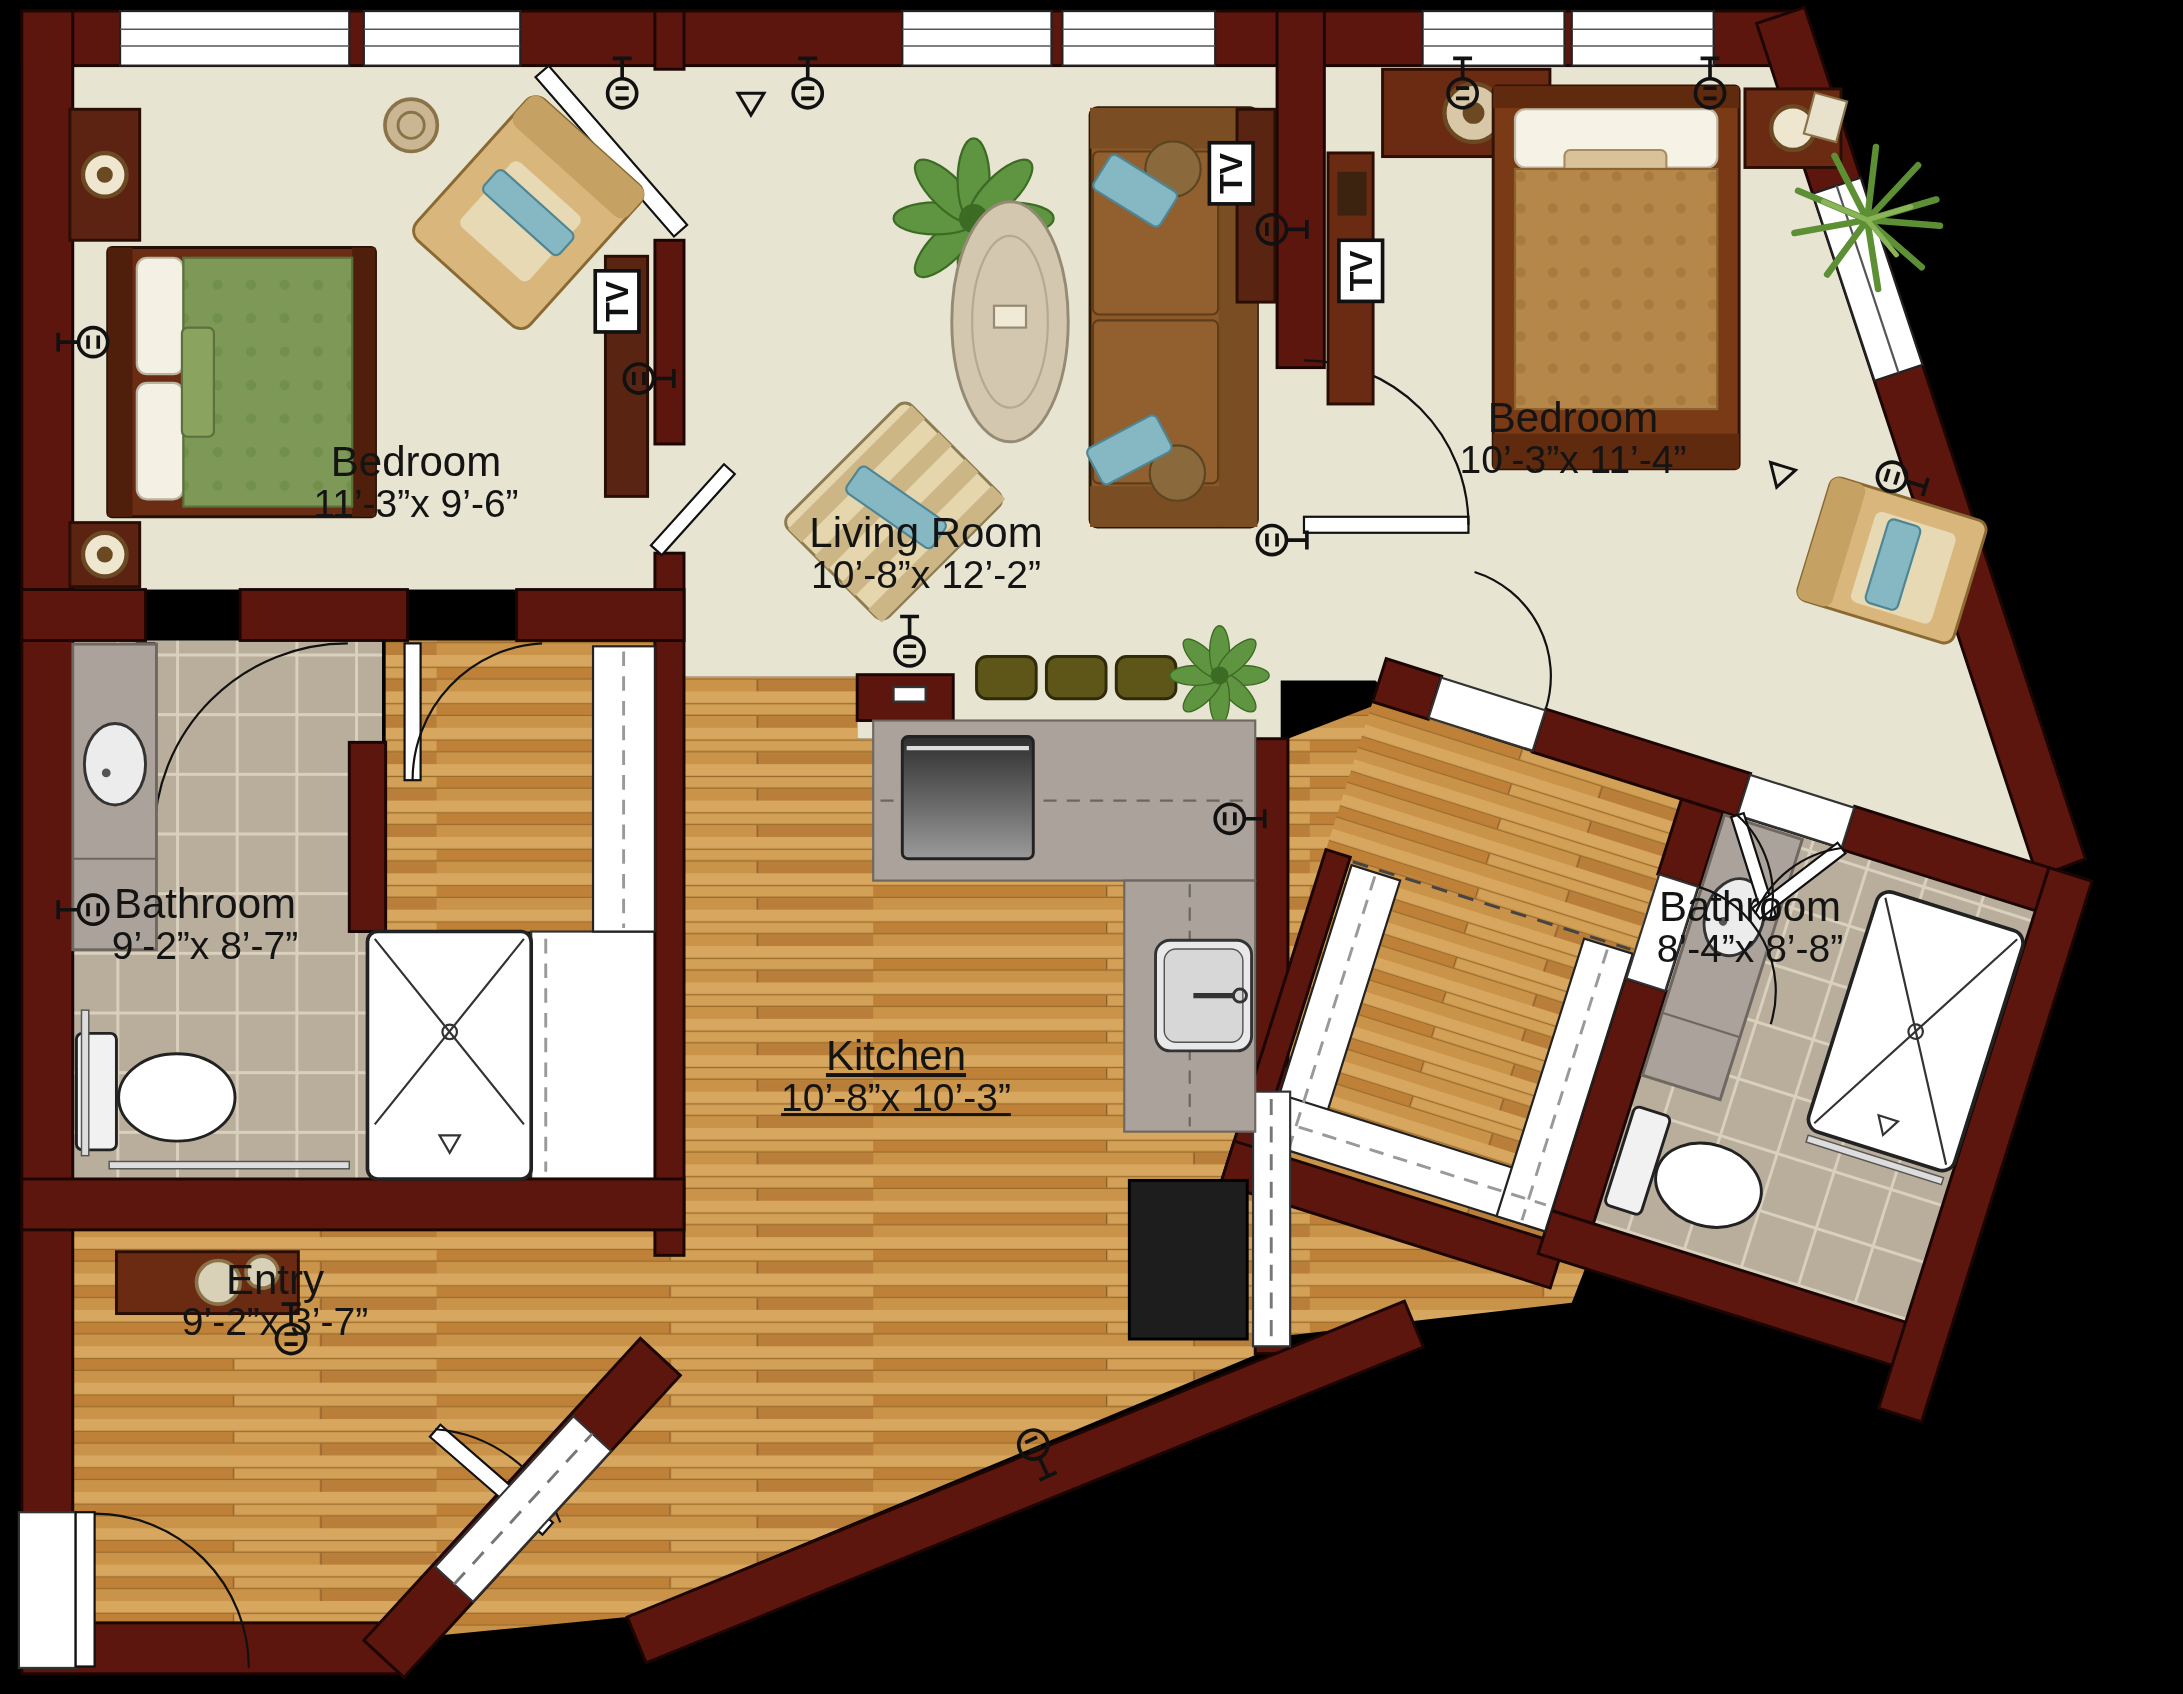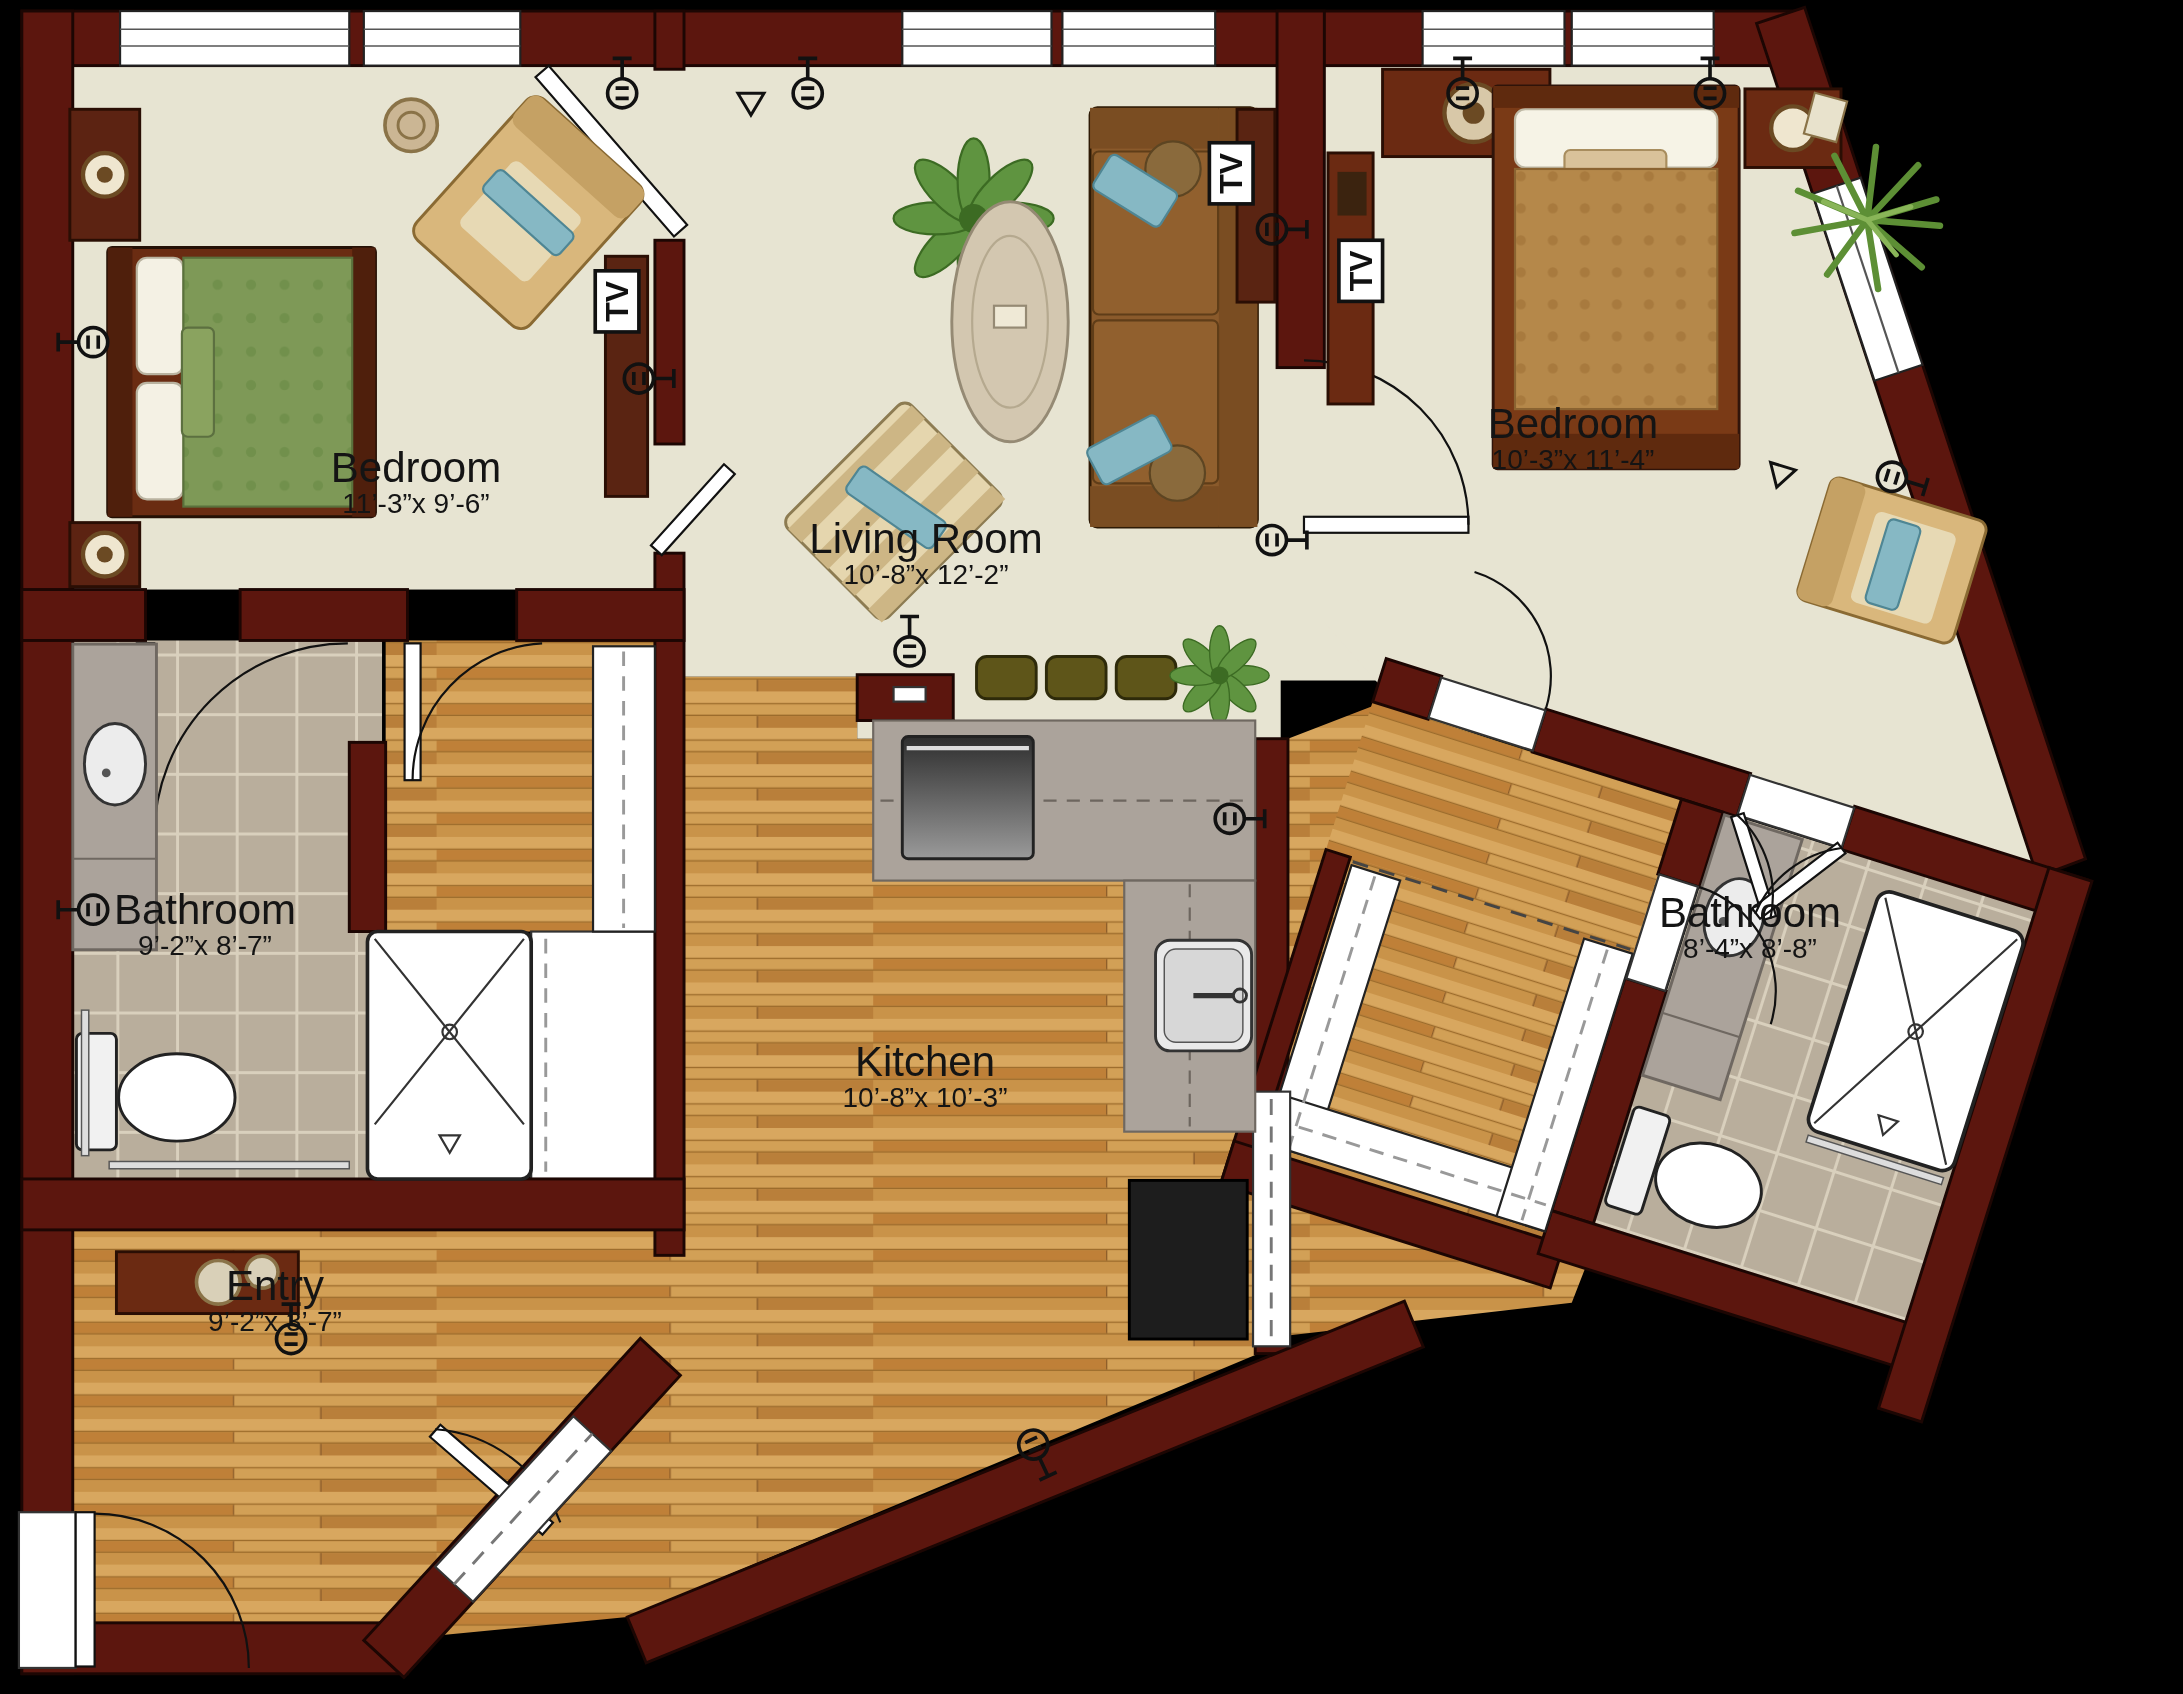--- a/index.html
+++ b/index.html
@@ -2,21 +2,21 @@
 <html style="font-size:11.6px"><head>
 <meta charset="utf-8">
 <style>
   html,body{margin:0;padding:0;background:#000;}
   .stage{position:relative;width:2183px;height:1695px;overflow:hidden;background:#000;
          font-family:"Liberation Sans",sans-serif;}
   .stage svg{position:absolute;left:0;top:0;}
   .room-label{position:absolute;transform:translate(-50%,-50%);text-align:center;
               color:#141414;white-space:nowrap;}
   .room-name{font-size:42px;line-height:1.05;}
-  .room-dims{font-size:28px;line-height:1.02;}
+  .room-dims{font-size:39px;line-height:1.02;}
 </style>
 </head>
 <body>
 
 <div class="stage">
 <svg width="2183" height="1695" viewBox="0 0 3000 2329">
   <defs>
     <pattern id="wood" width="600" height="50" patternUnits="userSpaceOnUse">
       <rect width="600" height="50" fill="#ca9148"></rect>
       <rect width="600" height="16" fill="#d8a75f"></rect>
@@ -368,21 +368,21 @@
   <div class="room-dims">10’-3”x 11’-4”</div>
 </div>
 <div class="room-label" style="left:205px;top:924px;">
   <div class="room-name">Bathroom</div>
   <div class="room-dims">9’-2”x 8’-7”</div>
 </div>
 <div class="room-label" style="left:1750px;top:927px;">
   <div class="room-name">Bathroom</div>
   <div class="room-dims">8’-4”x 8’-8”</div>
 </div>
-<div class="room-label" style="left:925px;top:1076px;">
+<div class="room-label" style="left:896px;top:1076px;text-decoration:underline;">
   <div class="room-name">Kitchen</div>
   <div class="room-dims">10’-8”x 10’-3”</div>
 </div>
 <div class="room-label" style="left:246px;top:1300px;margin-left:29px;">
   <div class="room-name">Entry</div>
   <div class="room-dims">9’-2”x 3’-7”</div>
 </div>
 </div>
 
 

